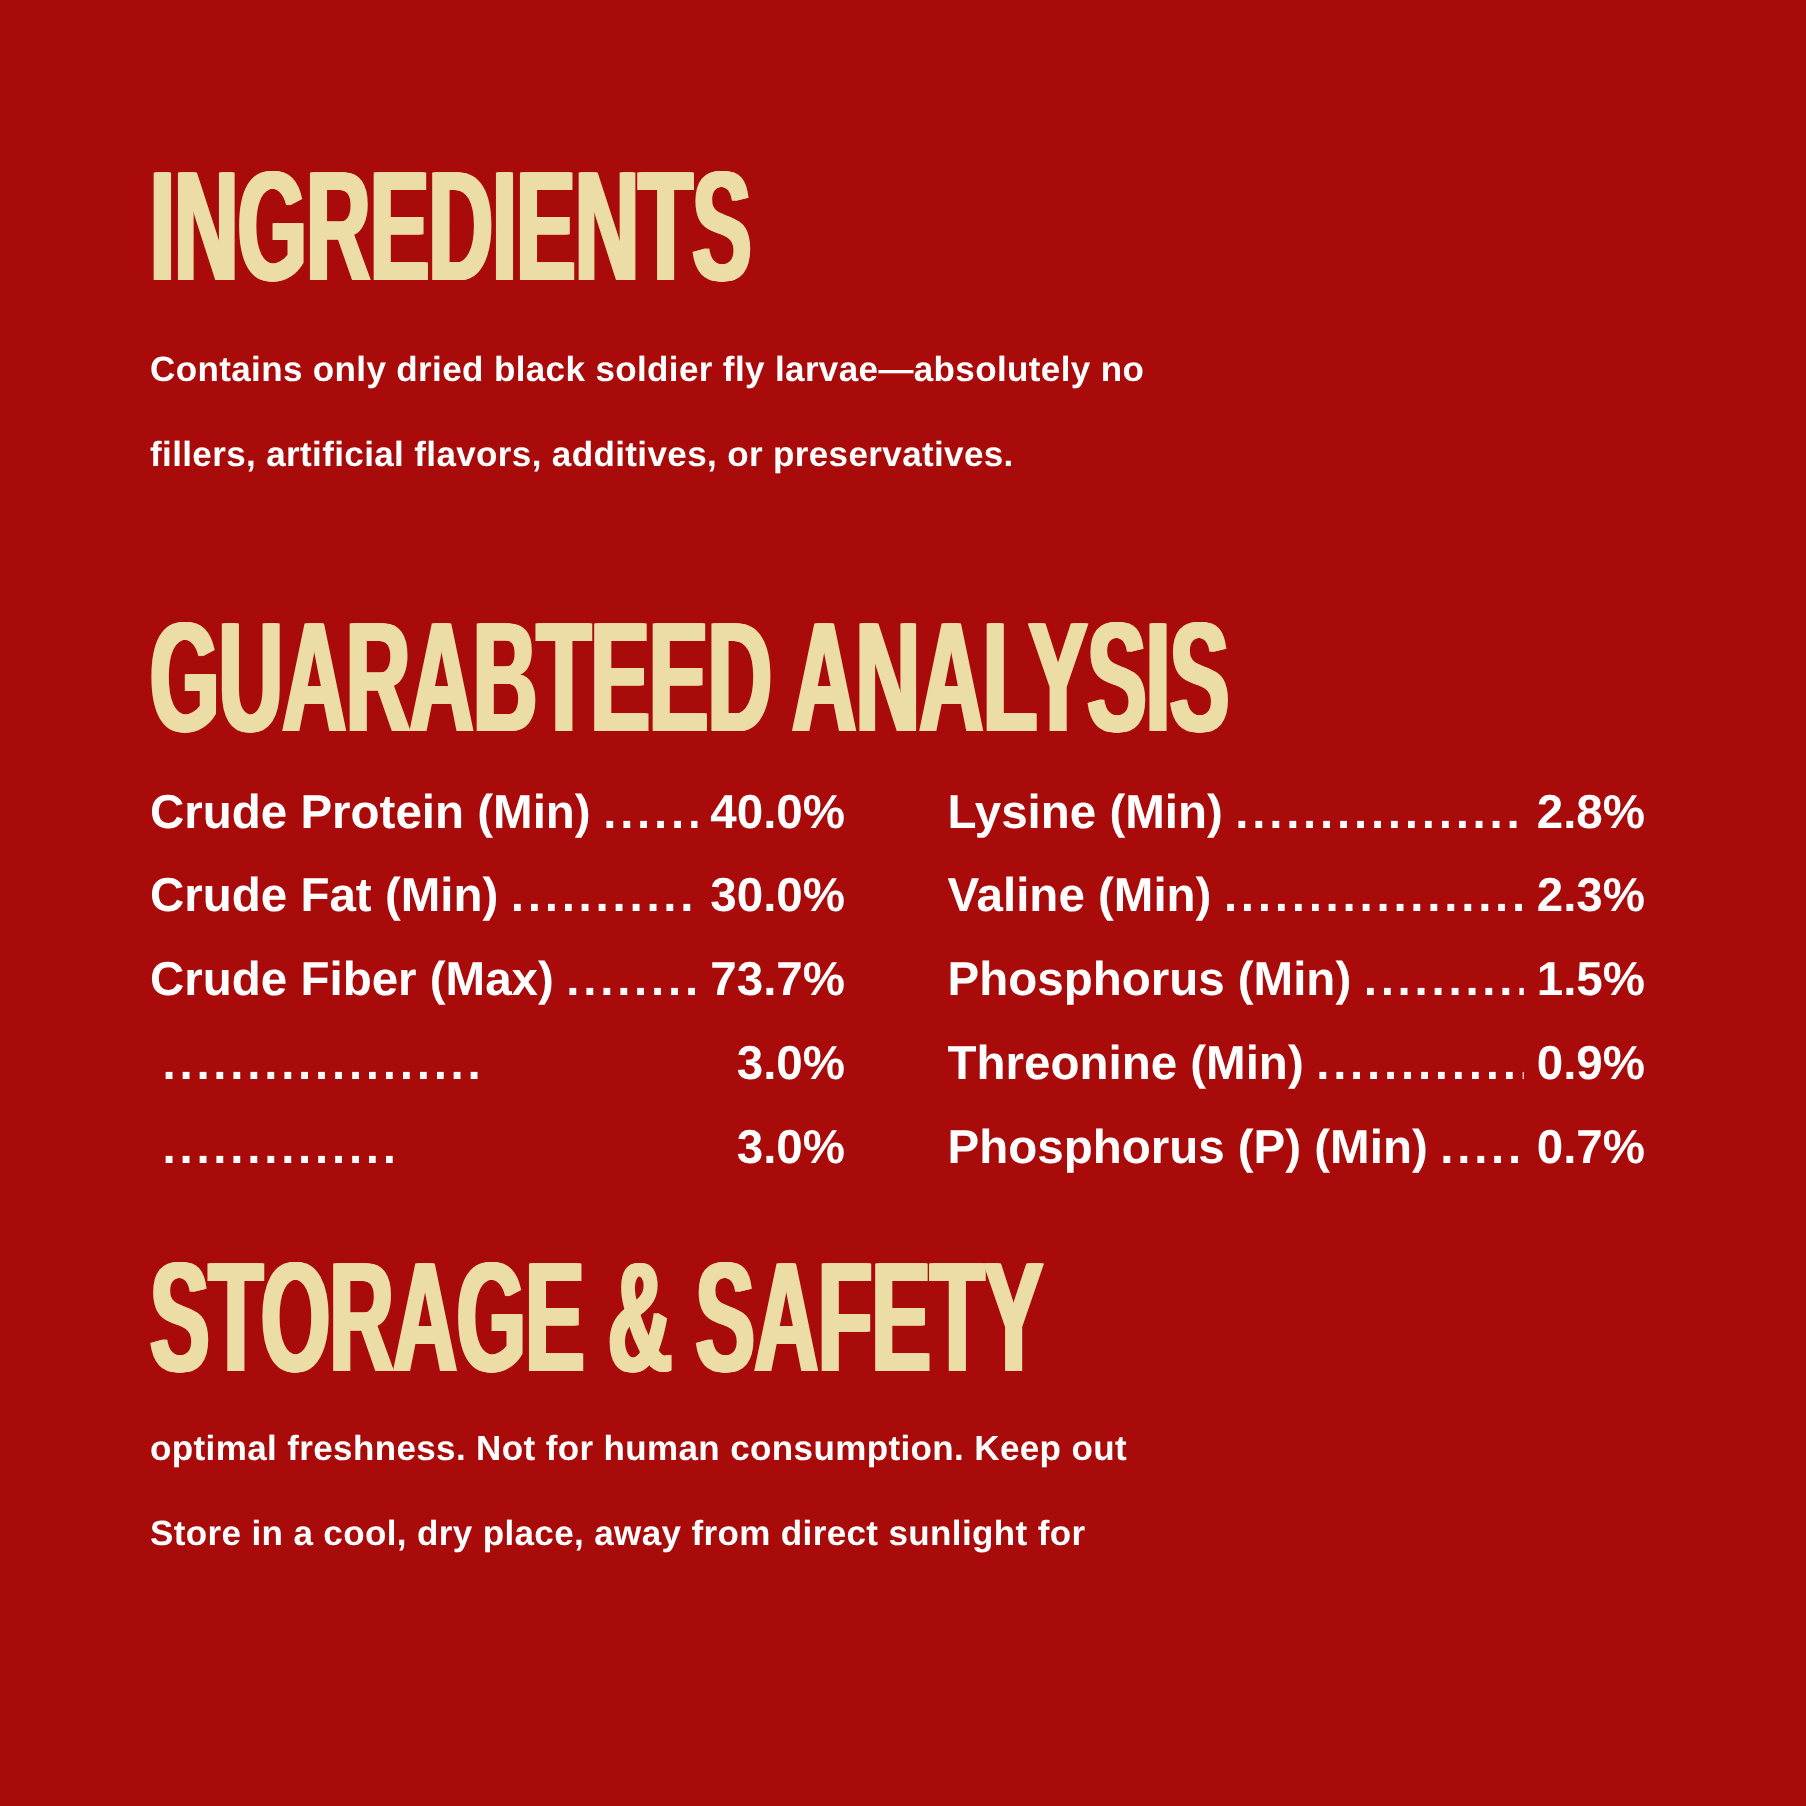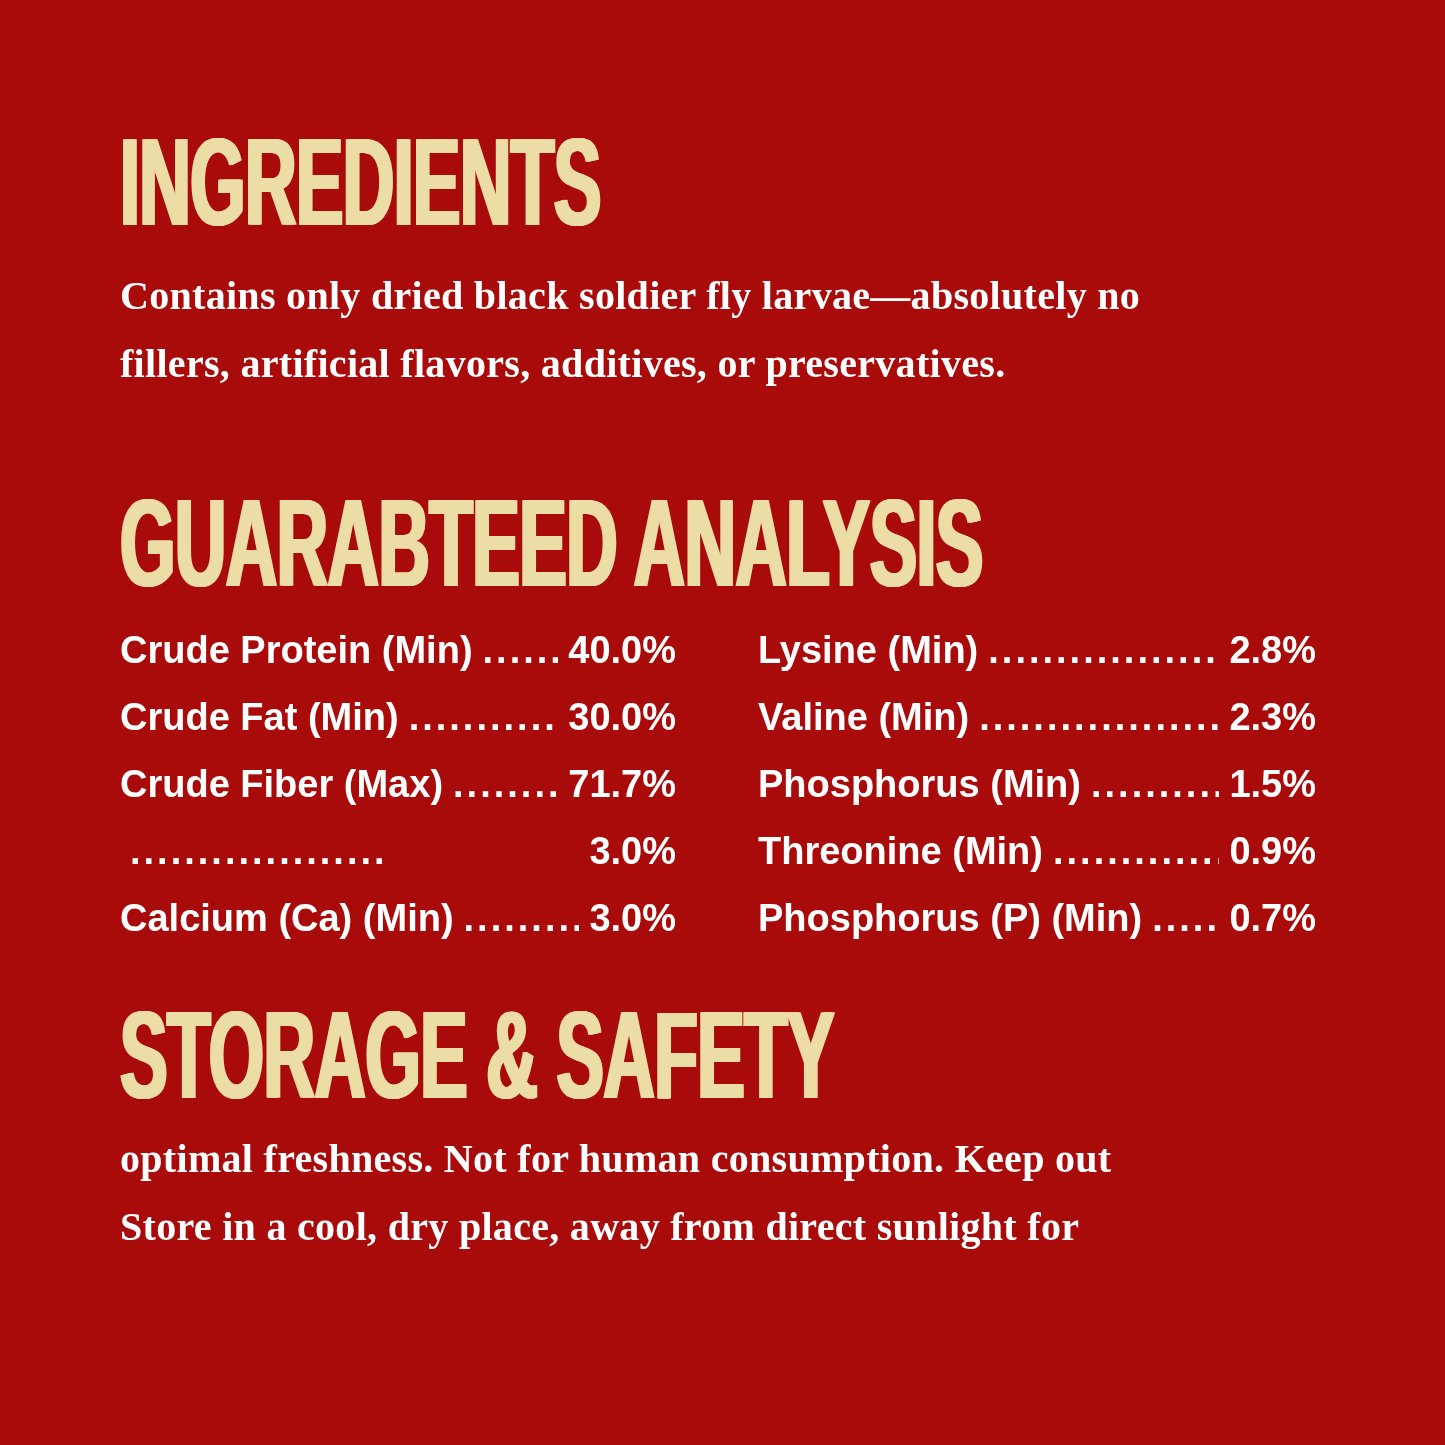--- a/index.html
+++ b/index.html
@@ -25,25 +25,24 @@
     transform-origin: left center;
     text-shadow: 1.5px 0 0 currentColor, -1.5px 0 0 currentColor,
                  3px 0 0 currentColor, -3px 0 0 currentColor;
   }
   #ingredients-heading { margin-top: 119px; }
   #analysis-heading    { margin-top: 82px; }
   #storage-heading     { margin-top: 40px; }
 
   .para {
     color: #FFFFFF;
-    font-size: 40px;
+    font-size: 28px;
     font-weight: 700;
     line-height: 68px;
     letter-spacing: 0.3px;
-    font-family: Liberation Serif, serif;
   }
   #ingredients-para { margin-top: 18px; }
   #storage-para     { margin-top: 8px; }
   .pline { white-space: nowrap; }
 
   .analysis-table {
     margin-top: 12px;
     display: flex;
     gap: 82px;
     color: #FFFFFF;
@@ -86,28 +85,27 @@
         <span class="val">40.0%</span>
       </div>
       <div class="row">
         <span class="lbl">Crude Fat (Min)</span>
         <span class="dots">.................</span>
         <span class="val">30.0%</span>
       </div>
       <div class="row">
         <span class="lbl">Crude Fiber (Max)</span>
         <span class="dots">..............</span>
-        <span class="val">71.7%</span>
+        <span class="val">73.7%</span>
       </div>
       <div class="row">
         <span class="dots">...................</span>
         <span class="val">3.0%</span>
       </div>
       <div class="row">
-        <span class="lbl">Calcium (Ca) (Min)</span>
         <span class="dots">..............</span>
         <span class="val">3.0%</span>
       </div>
     </div>
     <div class="col-right">
       <div class="row">
         <span class="lbl">Lysine (Min)</span>
         <span class="dots">.........................</span>
         <span class="val">2.8%</span>
       </div>

